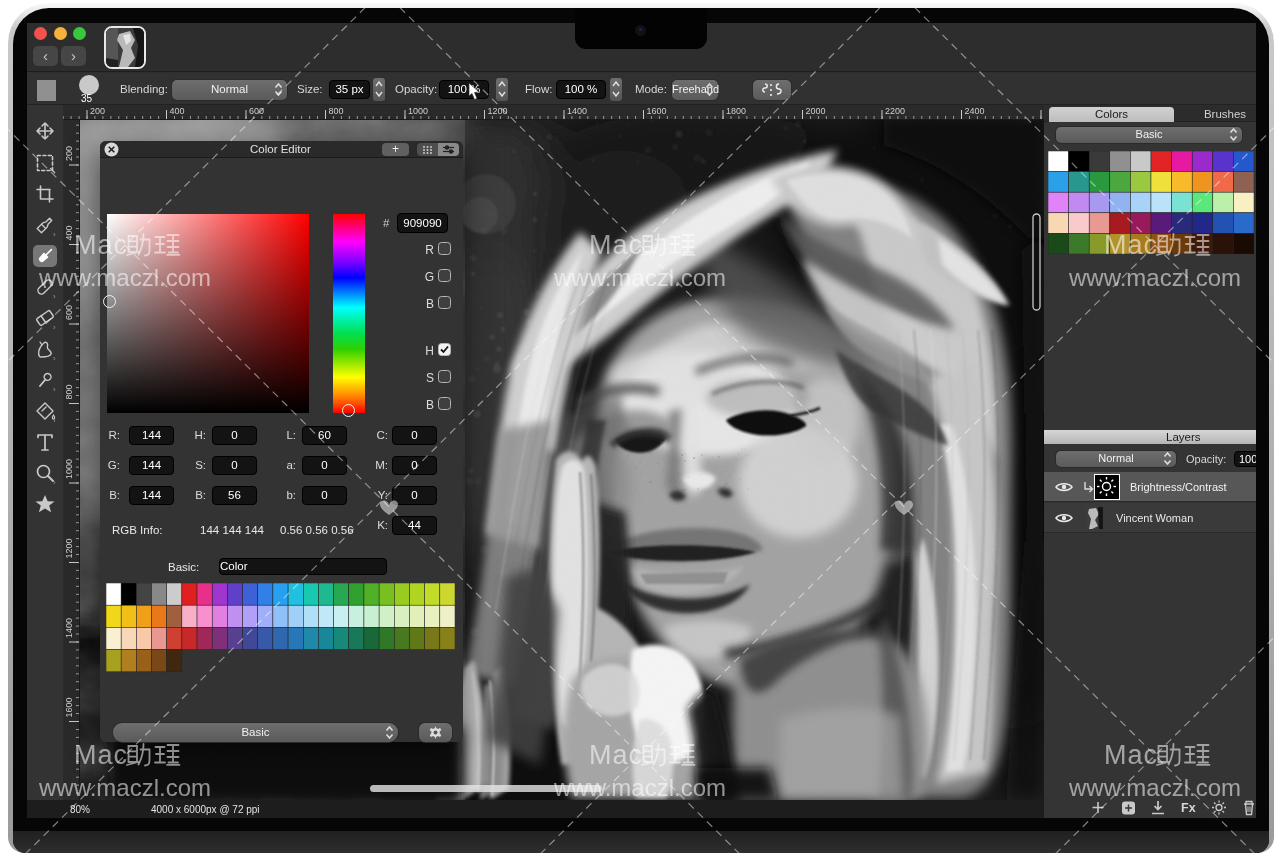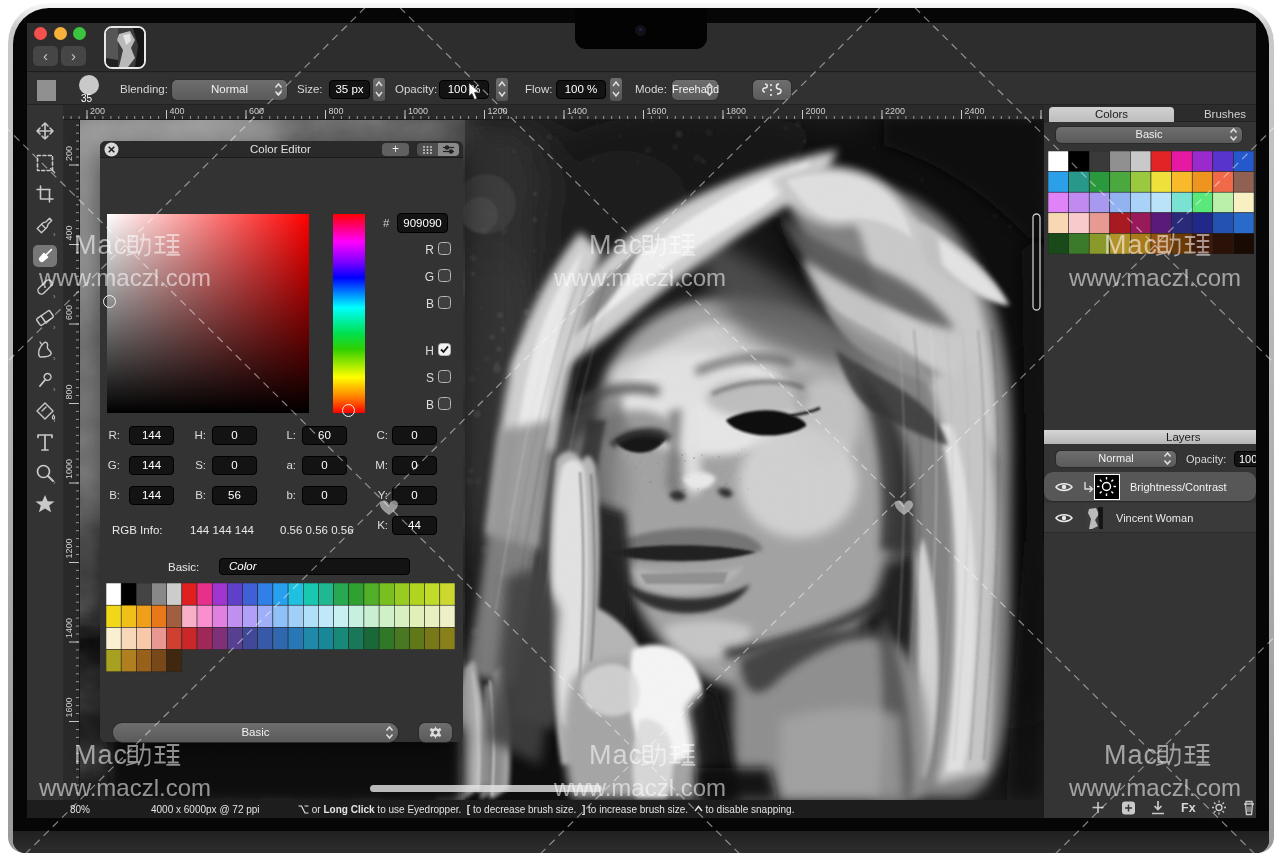--- a/index.html
+++ b/index.html
@@ -849,25 +849,20 @@
  <path filter="url(#b6)" fill="#111" d="M616 648 L690 648 L698 680 L616 680 Z" opacity="0.95"></path>
 </g>
 <path filter="url(#b10)" fill="#0c0c0c" d="M942 130 L964 110 L964 680 L926 680 L946 400 Z" opacity="0.9"></path>
 <rect width="964" height="680" fill="#fff" filter="url(#grain)" opacity="0.04"></rect>
 <rect x="953" y="94" width="7" height="96" rx="3.5" fill="rgba(10,10,10,.25)" stroke="#c9c9c9" stroke-width="1.3"></rect>
 <rect x="290" y="665" width="232" height="7" rx="3.5" fill="rgba(230,230,230,.8)"></rect>
 </svg></div>
     <div id="status">
       <span class="abs" style="left:43px;top:4px;">80%</span>
       <span class="abs" style="left:124px;top:4px;">4000 x 6000px @ 72 ppi</span>
-      <span class="abs" style="left:271px;top:4px;"><svg width="11" height="9" viewBox="0 0 11 9" style="vertical-align:-1px;">
-              <path d="M0.5 1 L3.5 1 L7 8 L10.5 8 M6.5 1 L10.5 1" stroke="#e3e3e3" stroke-width="1.2" fill="none"></path>
-            </svg> or <b>Long Click</b> to use Eyedropper.&nbsp; <b>[</b> to decrease brush size.&nbsp; <b>]</b> to increase brush size.&nbsp; <b><svg width="9" height="8" viewBox="0 0 9 8" style="vertical-align:0px;">
-                <path d="M1 6 L4.5 1.5 L8 6" stroke="#e3e3e3" stroke-width="1.4" fill="none"></path>
-              </svg></b> to disable snapping.</span>
     </div>
     <div id="rpanel">
       <div class="abs" style="left:0;top:0;width:212px;height:17px;background:#2c2c2c;border-bottom:1px solid #222;"></div>
       <div class="abs" style="left:5px;top:2px;width:125px;height:15px;background:linear-gradient(180deg,#d2d2d2,#bdbdbd);border-radius:4px 4px 0 0;color:#1a1a1a;font-size:11.5px;text-align:center;line-height:15px;">Colors</div>
       <div class="abs" style="left:150px;top:2px;width:62px;height:15px;color:#d0d0d0;font-size:11.5px;text-align:center;line-height:15px;">Brushes</div>
       <span class="drop" style="left:12px;top:22px;width:186px;height:16px;line-height:15px;font-size:11px;">Basic<svg class="ch" style="top:1px;" viewBox="0 0 9 13">
               <path d="M1.5 4.5 L4.5 1 L7.5 4.5 M1.5 8.5 L4.5 12 L7.5 8.5" stroke="#ddd" stroke-width="1.6" fill="none"></path>
             </svg></span>
       <svg class="abs" style="left:4px;top:46px;" width="206" height="103" viewBox="0 0 206 103" id="rsw">
             <rect x="0.0" y="0.0" width="20.6" height="20.6" fill="#ffffff" stroke="#222" stroke-width="0.5"></rect>
@@ -922,21 +917,21 @@
             <rect x="185.4" y="82.4" width="20.6" height="20.6" fill="#1a0a04" stroke="#222" stroke-width="0.5"></rect>
           </svg>
       <div class="abs" style="left:0;top:325px;width:212px;height:14px;background:linear-gradient(180deg,#d6d6d6,#b5b5b5);color:#1a1a1a;font-size:11.5px;line-height:14px;">
             <span style="position:absolute;left:122px;">Layers</span>
           </div>
       <span class="drop" style="left:12px;top:346px;width:120px;height:16px;line-height:15px;font-size:11px;">Normal<svg class="ch" style="top:1px;" viewBox="0 0 9 13">
               <path d="M1.5 4.5 L4.5 1 L7.5 4.5 M1.5 8.5 L4.5 12 L7.5 8.5" stroke="#ddd" stroke-width="1.6" fill="none"></path>
             </svg></span>
       <span class="lab" style="left:142px;top:348px;font-size:11px;">Opacity:</span>
       <span class="inp" style="left:190px;top:346px;width:26px;height:16px;line-height:14px;font-size:11px;text-align:left;padding-left:4px;">100</span>
-      <div class="abs" style="left:0;top:367px;width:212px;height:30px;background:#575757;border-bottom:1px solid #2a2a2a;border-radius:9px;">
+      <div class="abs" style="left:0;top:367px;width:212px;height:30px;background:#575757;border-bottom:1px solid #2a2a2a;">
         <svg class="abs" style="left:11px;top:9px;" width="18" height="12" viewBox="0 0 18 12">
               <path d="M1 6 C4 1.5 14 1.5 17 6 C14 10.5 4 10.5 1 6 Z" fill="none" stroke="#e8e8e8" stroke-width="1.5"></path>
               <circle cx="9" cy="6" r="2.2" fill="#e8e8e8"></circle>
             </svg>
         <svg class="abs" style="left:39px;top:9px;" width="11" height="12" viewBox="0 0 11 12">
               <path d="M2 1 L2 8 L9 8 M6.5 5 L9.5 8 L6.5 11" fill="none" stroke="#ddd" stroke-width="1.4"></path>
             </svg>
         <div class="abs" style="left:50px;top:2px;width:26px;height:26px;background:#000;border:1.5px solid #fff;">
           <svg width="23" height="23" viewBox="0 0 23 23">
                 <g stroke="#fff" stroke-width="1.4" fill="none">
@@ -1093,24 +1088,24 @@
             <b style="left:184px;width:12px;">b:</b>
             <span class="inp" style="left:202px;width:45px;">0</span>
             <b style="left:274px;width:14px;">Y:</b>
             <span class="inp" style="left:292px;width:45px;">0</span>
           </div>
       <div class="frow" style="top:375px;">
             <b style="left:274px;width:14px;">K:</b>
             <span class="inp" style="left:292px;width:45px;">44</span>
           </div>
       <span class="abs" style="left:12px;top:383px;">RGB Info:</span>
-      <span class="abs" style="left:90px;top:383px;">144 144 144</span>
+      <span class="abs" style="left:100px;top:383px;">144 144 144</span>
       <span class="abs" style="left:180px;top:383px;">0.56 0.56 0.56</span>
       <span class="abs" style="left:68px;top:420px;">Basic:</span>
-      <span class="inp" style="left:119px;top:417px;width:191px;height:17px;line-height:15px;text-align:left;padding-left:9px;font-style:italic;">Color</span>
+      <span class="inp" style="left:119px;top:417px;width:168px;height:17px;line-height:15px;text-align:left;">Color</span>
       <svg class="abs" style="left:6px;top:442px;" width="349" height="90" viewBox="0 0 349 90" id="dsw">
             <rect x="0.00" y="0.00" width="15.17" height="22.20" fill="#ffffff" stroke="#222" stroke-width="0.5"></rect>
             <rect x="15.17" y="0.00" width="15.17" height="22.20" fill="#000000" stroke="#222" stroke-width="0.5"></rect>
             <rect x="30.35" y="0.00" width="15.17" height="22.20" fill="#444444" stroke="#222" stroke-width="0.5"></rect>
             <rect x="45.52" y="0.00" width="15.17" height="22.20" fill="#888888" stroke="#222" stroke-width="0.5"></rect>
             <rect x="60.70" y="0.00" width="15.17" height="22.20" fill="#cccccc" stroke="#222" stroke-width="0.5"></rect>
             <rect x="75.87" y="0.00" width="15.17" height="22.20" fill="#e02020" stroke="#222" stroke-width="0.5"></rect>
             <rect x="91.04" y="0.00" width="15.17" height="22.20" fill="#e8308a" stroke="#222" stroke-width="0.5"></rect>
             <rect x="106.22" y="0.00" width="15.17" height="22.20" fill="#a035d0" stroke="#222" stroke-width="0.5"></rect>
             <rect x="121.39" y="0.00" width="15.17" height="22.20" fill="#6040c8" stroke="#222" stroke-width="0.5"></rect>

